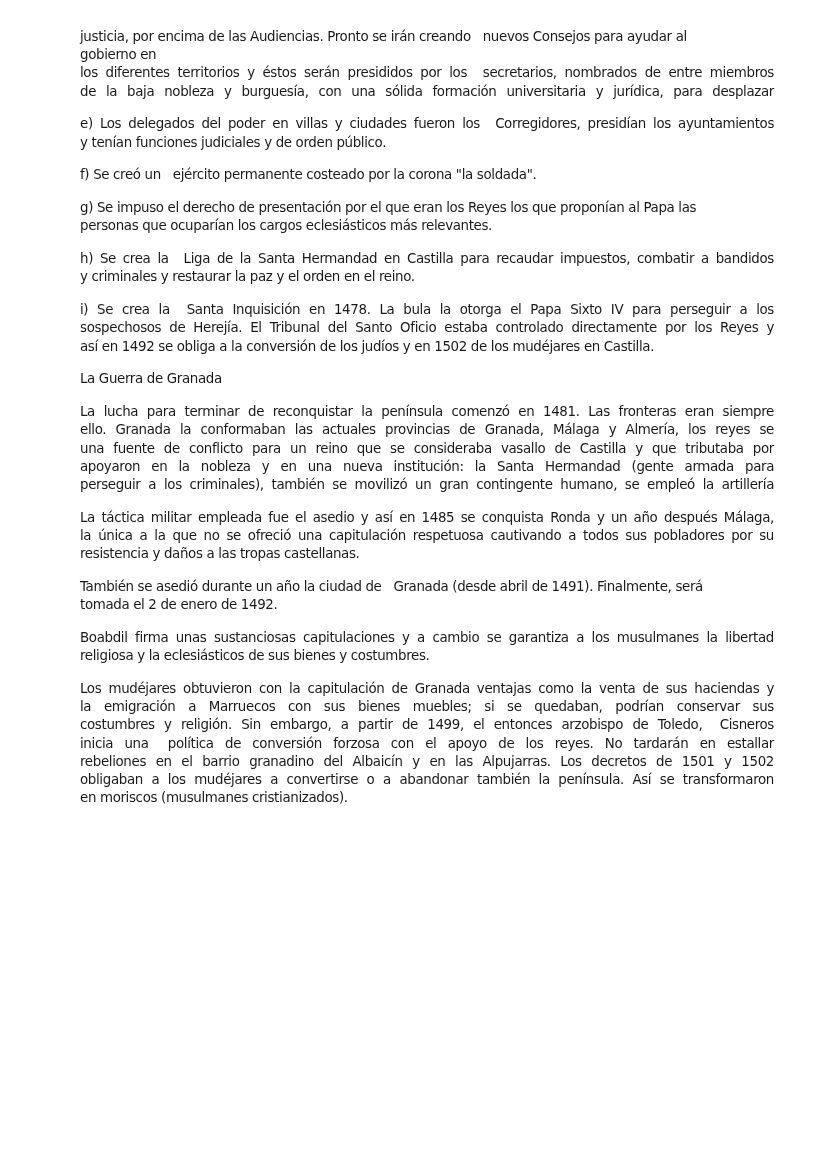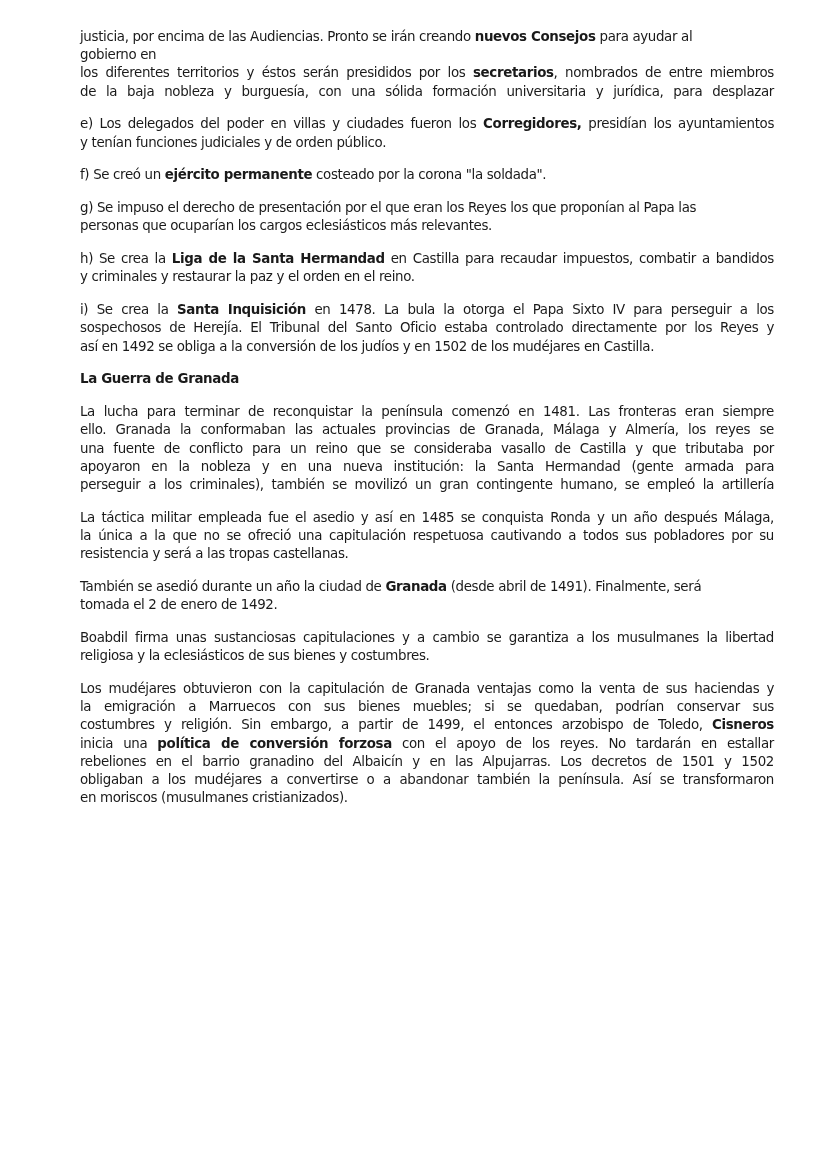--- a/index.html
+++ b/index.html
@@ -6,22 +6,22 @@
   body { width: 828px; height: 1170px; overflow: hidden; position: relative; }
   .page {
     position: absolute; left: 80px; top: 28px; width: 694px;
     font-family: "DejaVu Sans", sans-serif;
     font-size: 13.4px; line-height: 18.2px; color: #1a1a1a;
     letter-spacing: -0.35px; word-spacing: 0px;
   }
   .p { margin: 0 0 14.6px 0; text-align: justify; }
   .jline { display: block; text-align: justify; text-align-last: justify; }
   .lastline { display: block; text-align: left; }
-  b { font-weight: bold; }
-  .heading { font-weight: bold; margin: 0 0 14.6px 0; }
+  b { font-weight: normal; margin-left: 8px; }
+  .heading { font-weight: normal; margin: 0 0 14.6px 0; }
 </style>
 </head>
 <body>
 
 <div class="page">
 
   <div class="p">
     <span class="lastline"><span>justicia, por encima de las Audiencias. Pronto se irán creando </span><b>nuevos Consejos</b><span> para ayudar al</span></span>
     <span class="lastline">gobierno en</span>
     <span class="jline"><span>los diferentes territorios y éstos serán presididos por los </span><b>secretarios</b><span>, nombrados de entre miembros</span></span>
@@ -59,21 +59,21 @@
     <span class="jline">La lucha para terminar de reconquistar la península comenzó en 1481. Las fronteras eran siempre</span>
     <span class="jline">ello. Granada la conformaban las actuales provincias de Granada, Málaga y Almería, los reyes se</span>
     <span class="jline">una fuente de conflicto para un reino que se consideraba vasallo de Castilla y que tributaba por</span>
     <span class="jline">apoyaron en la nobleza y en una nueva institución: la Santa Hermandad (gente armada para</span>
     <span class="jline">perseguir a los criminales), también se movilizó un gran contingente humano, se empleó la artillería</span>
   </div>
 
   <div class="p">
     <span class="jline">La táctica militar empleada fue el asedio y así en 1485 se conquista Ronda y un año después Málaga,</span>
     <span class="jline">la única a la que no se ofreció una capitulación respetuosa cautivando a todos sus pobladores por su</span>
-    <span class="lastline">resistencia y será a las tropas castellanas.</span>
+    <span class="lastline">resistencia y daños a las tropas castellanas.</span>
   </div>
 
   <div class="p">
     <span class="lastline"><span>También se asedió durante un año la ciudad de </span><b>Granada</b><span> (desde abril de 1491). Finalmente, será</span></span>
     <span class="lastline">tomada el 2 de enero de 1492.</span>
   </div>
 
   <div class="p">
     <span class="jline">Boabdil firma unas sustanciosas capitulaciones y a cambio se garantiza a los musulmanes la libertad</span>
     <span class="lastline">religiosa y la eclesiásticos de sus bienes y costumbres.</span>

